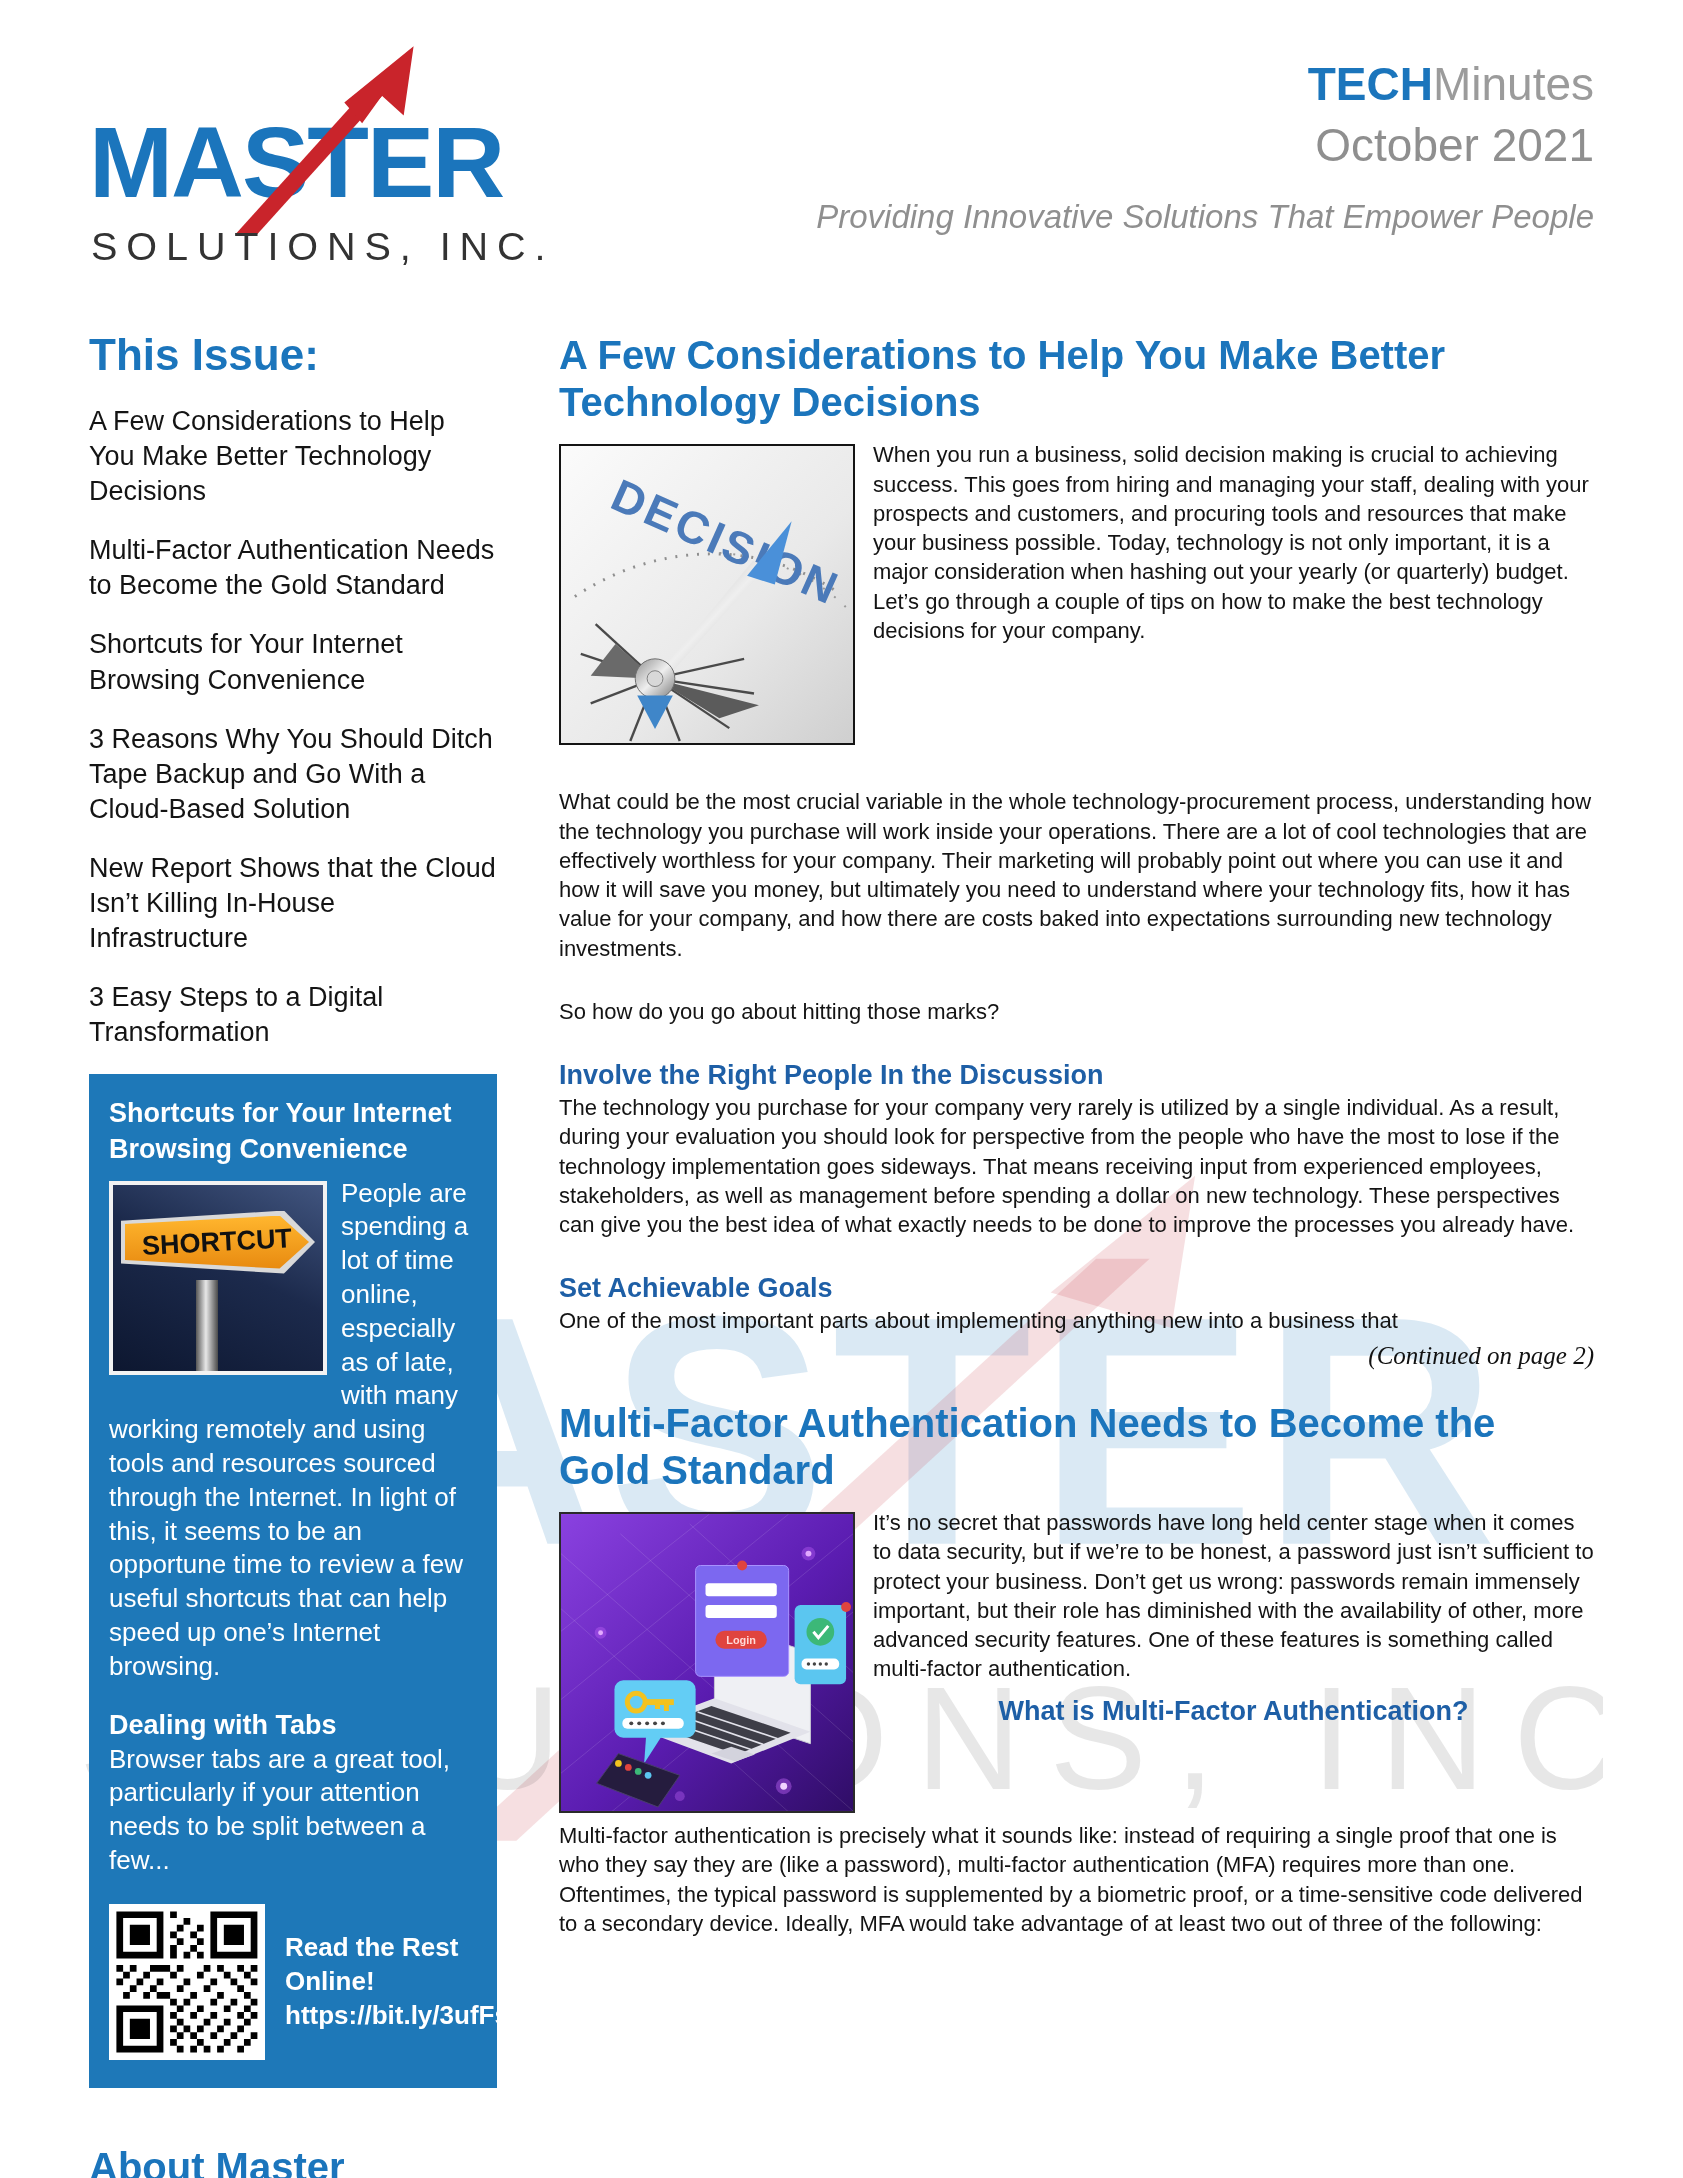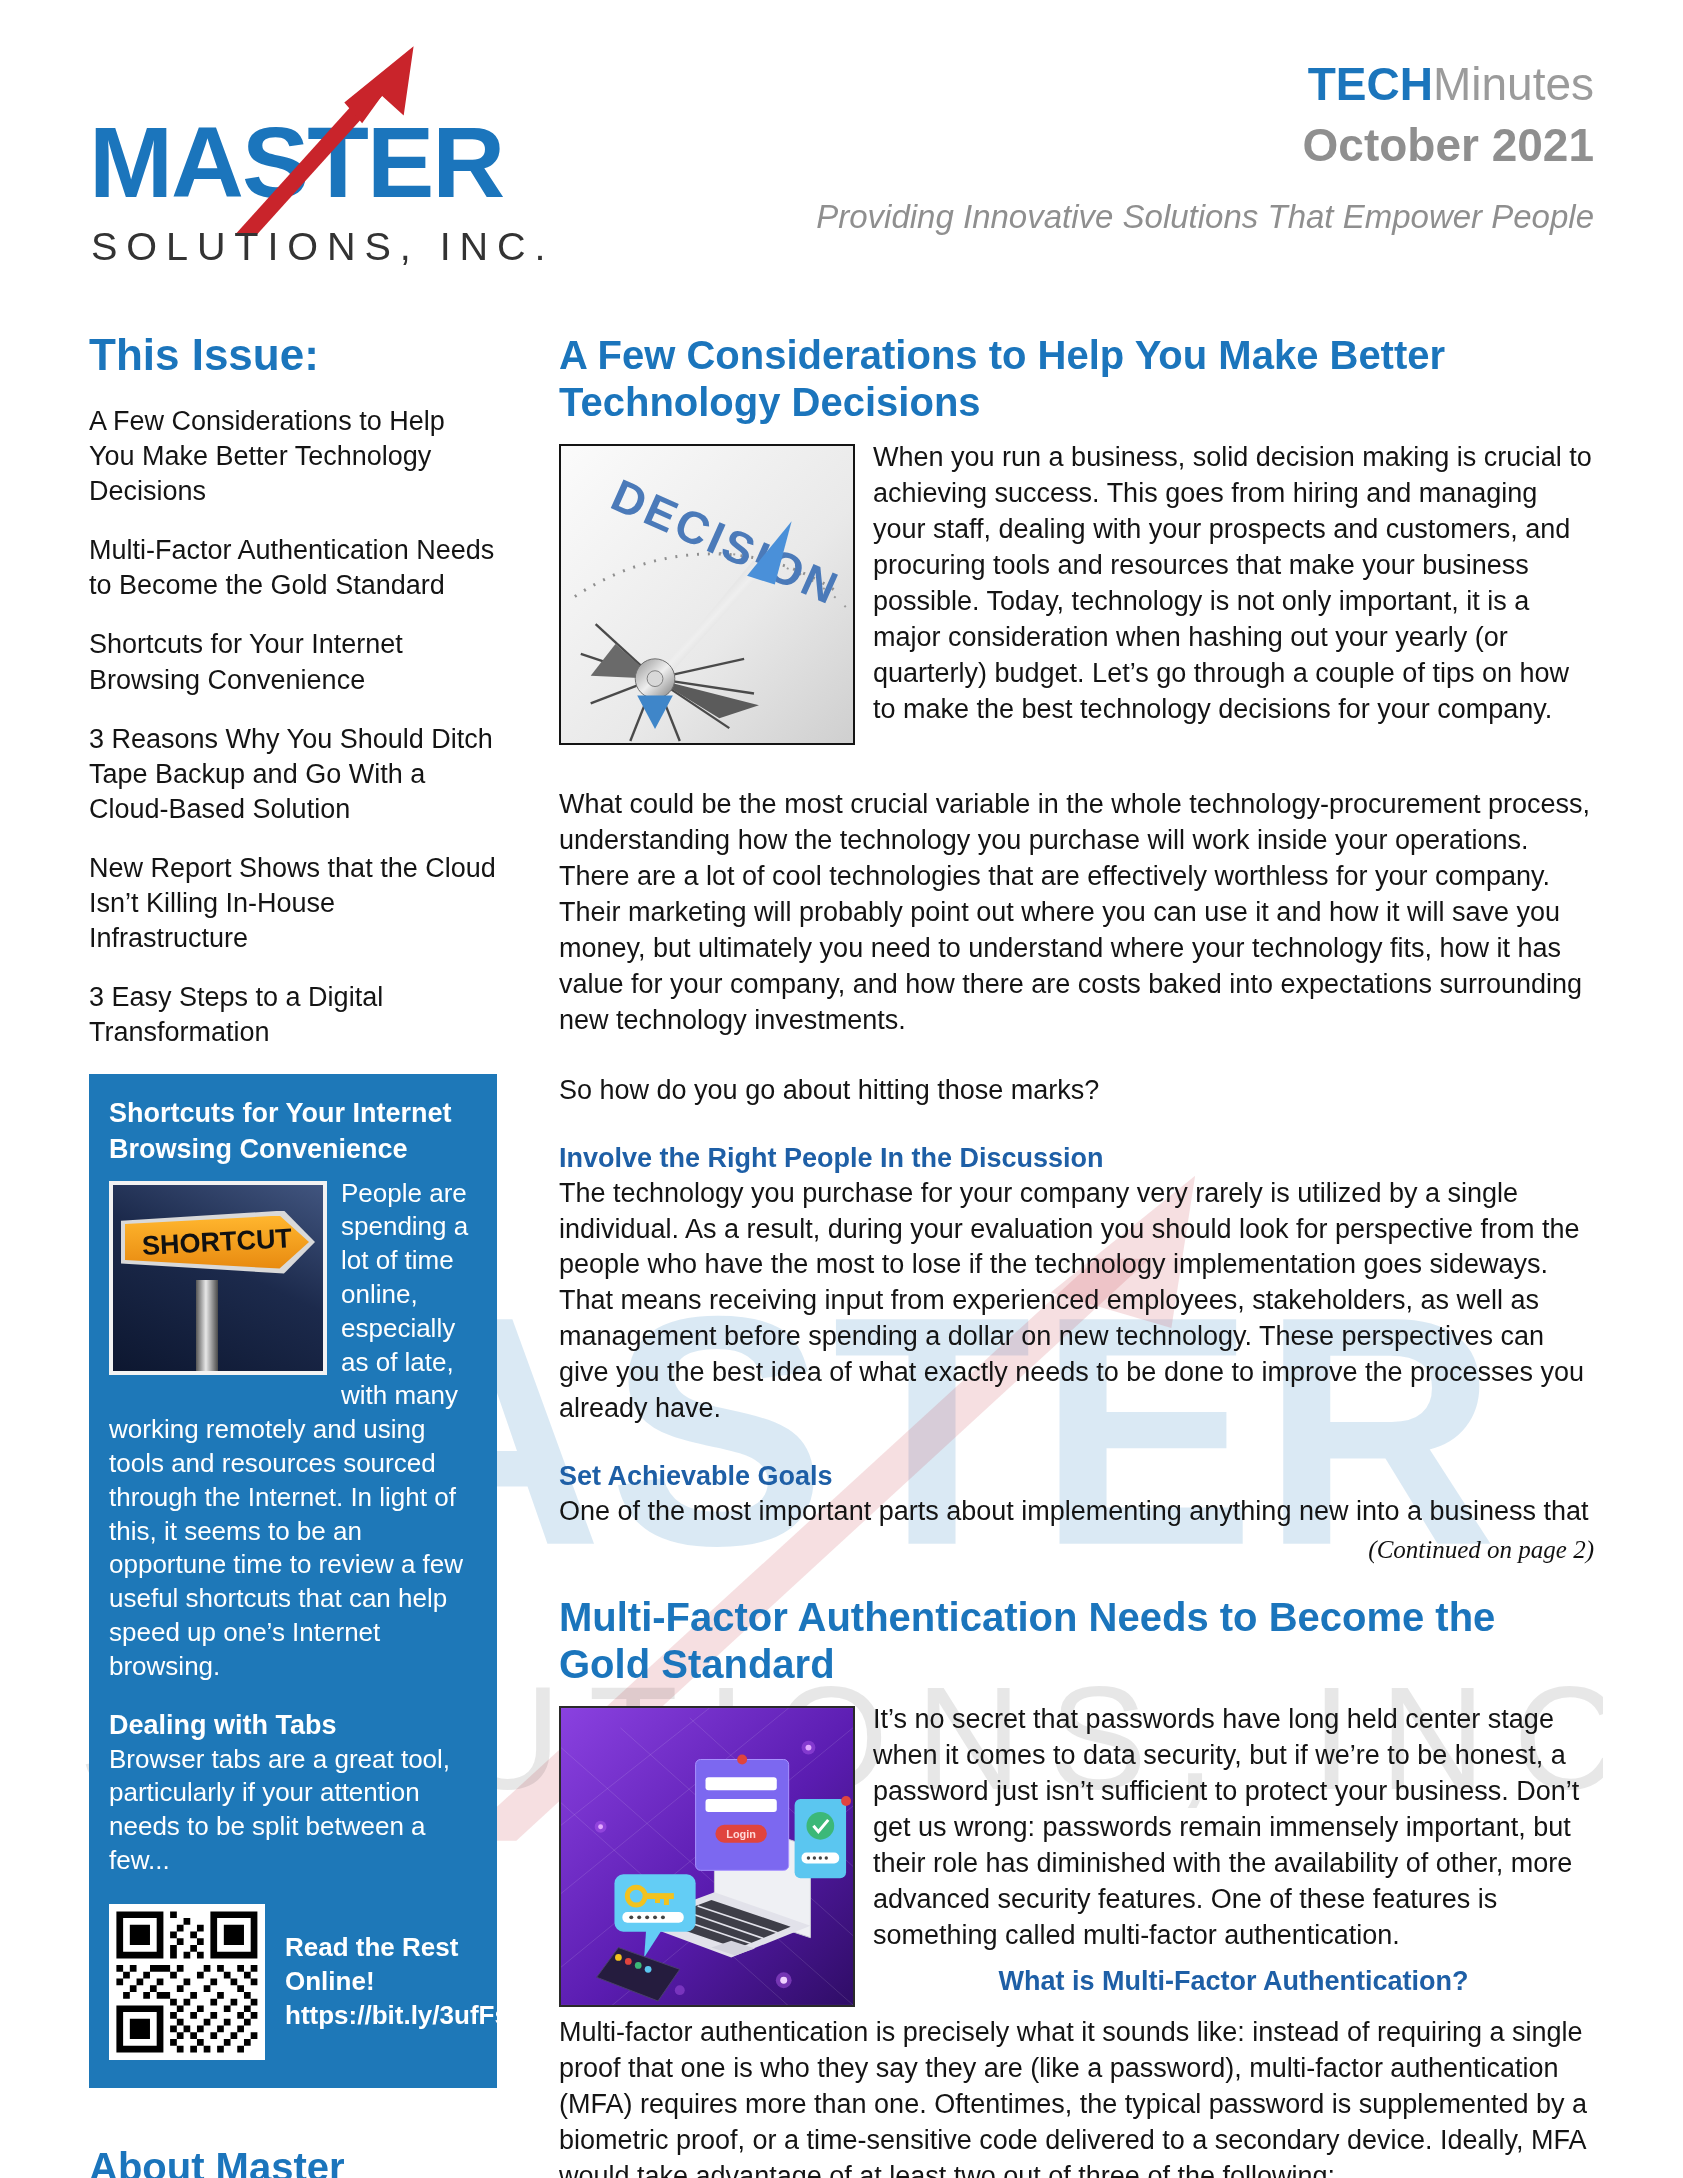--- a/index.html
+++ b/index.html
@@ -7,21 +7,21 @@
         font-family:"Liberation Sans",sans-serif;color:#161616;}
   .layer{position:relative;z-index:1;}
   
   .watermark{position:absolute;top:1148px;left:59px;width:1544px;height:752px;z-index:0;pointer-events:none;}
   
   .header{display:flex;justify-content:space-between;align-items:flex-start;padding:40px 89px 0 89px;height:262px;}
   .masthead{text-align:right;padding-top:20px;}
   .mast-title{font-size:46px;line-height:1.05;}
   .mast-title .t-bold{color:#1b75bc;font-weight:bold;}
   .mast-title .t-light{color:#9b9b9b;font-weight:400;}
-  .mast-date{font-size:46px;font-weight:bold;color:#8f8f8f;margin-top:10px;}
+  .mast-date{font-size:46px;font-weight:normal;color:#8f8f8f;margin-top:10px;}
   .mast-tagline{font-size:33px;font-style:italic;color:#8f8f8f;margin-top:26px;}
   
   .content{display:flex;padding:0 89px;}
   .leftcol{width:408px;flex:0 0 408px;}
   .maincol{flex:1;margin-left:62px;min-width:0;}
   
   .issue-head{color:#1b75bc;font-size:44px;font-weight:bold;margin:28px 0 24px 0;}
   .issue-item{font-size:27px;line-height:1.3;margin:0 0 24px 0;color:#141414;}
   .bluebox{background:#1e78b8;color:#fff;padding:22px 20px 28px 20px;margin-top:12px;}
   .bluebox-head{font-size:27px;font-weight:bold;line-height:1.3;margin-bottom:10px;}
@@ -39,21 +39,21 @@
   .bluebox-subhead{font-size:27px;font-weight:bold;margin:26px 0 2px 0;}
   .qr-row{display:flex;align-items:center;gap:20px;margin-top:26px;}
   .qr{flex:0 0 156px;width:156px;height:156px;background:#fff;}
   .qr-cta{font-size:26px;font-weight:bold;line-height:1.3;}
   .about-head{color:#1b75bc;font-size:40px;font-weight:bold;margin:57px 0 30px 0;}
   
   .art-title{color:#1b75bc;font-size:40px;font-weight:bold;line-height:1.18;margin:30px 0 14px 0;max-width:1010px;}
   .art-img{float:left;margin:4px 18px 8px 0;}
   .decision-img{width:292px;height:297px;border:2px solid #141414;}
   .mfa-img{width:292px;height:297px;border:2px solid #2a2a2a;}
-  .body-text{font-size:27px;line-height:1.33;color:#141414;margin:0 0 0 0;}
+  .body-text{font-size:22px;line-height:1.33;color:#141414;margin:0 0 0 0;}
   .para{margin-top:34px;}
   .clear{clear:both;}
   .sect-head{color:#1e5fa6;font-size:27px;font-weight:bold;margin:34px 0 2px 0;}
   .continued{font-family:"Liberation Serif",serif;font-style:italic;font-size:25px;text-align:right;margin-top:6px;color:#111;}
   .mfa-subhead-wrap{margin-top:12px;text-align:center;}
 </style>
 </head>
 <body>
 
 <div class="page">

